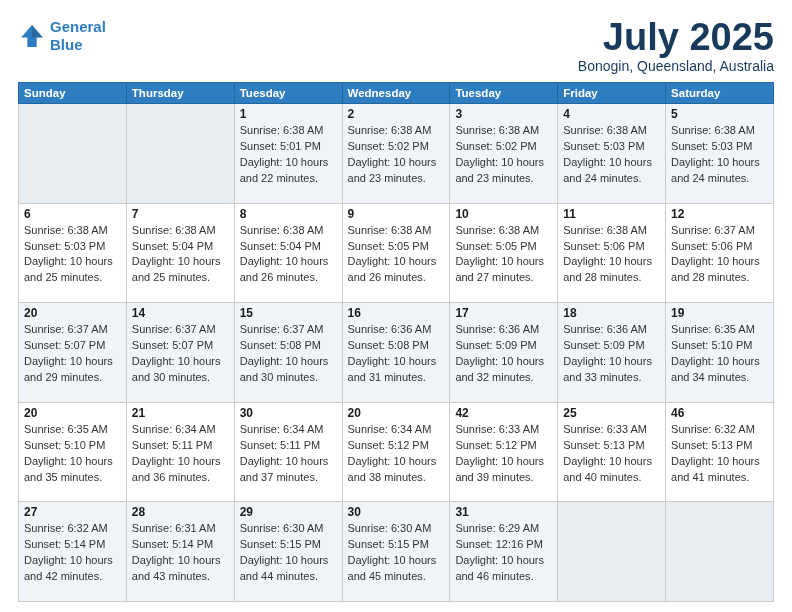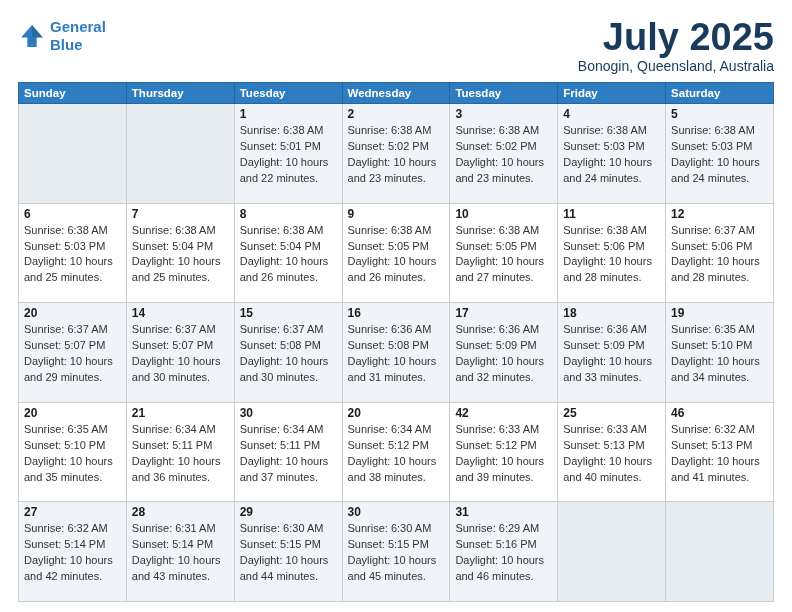--- a/index.html
+++ b/index.html
@@ -322,21 +322,21 @@
           </td>
           <td>
             <div class="day-num">30</div>
             <div class="cell-text" style="white-space: pre-line;">Sunrise: 6:30 AM
 Sunset: 5:15 PM
 Daylight: 10 hours and 45 minutes.</div>
           </td>
           <td>
             <div class="day-num">31</div>
             <div class="cell-text" style="white-space: pre-line;">Sunrise: 6:29 AM
-Sunset: 5:16 PM
+Sunset: 12:16 PM
 Daylight: 10 hours and 46 minutes.</div>
           </td>
           <td class="empty"></td>
           <td class="empty"></td>
         </tr>
       </tbody>
   </table>
 </div>
 
 </body></html>

